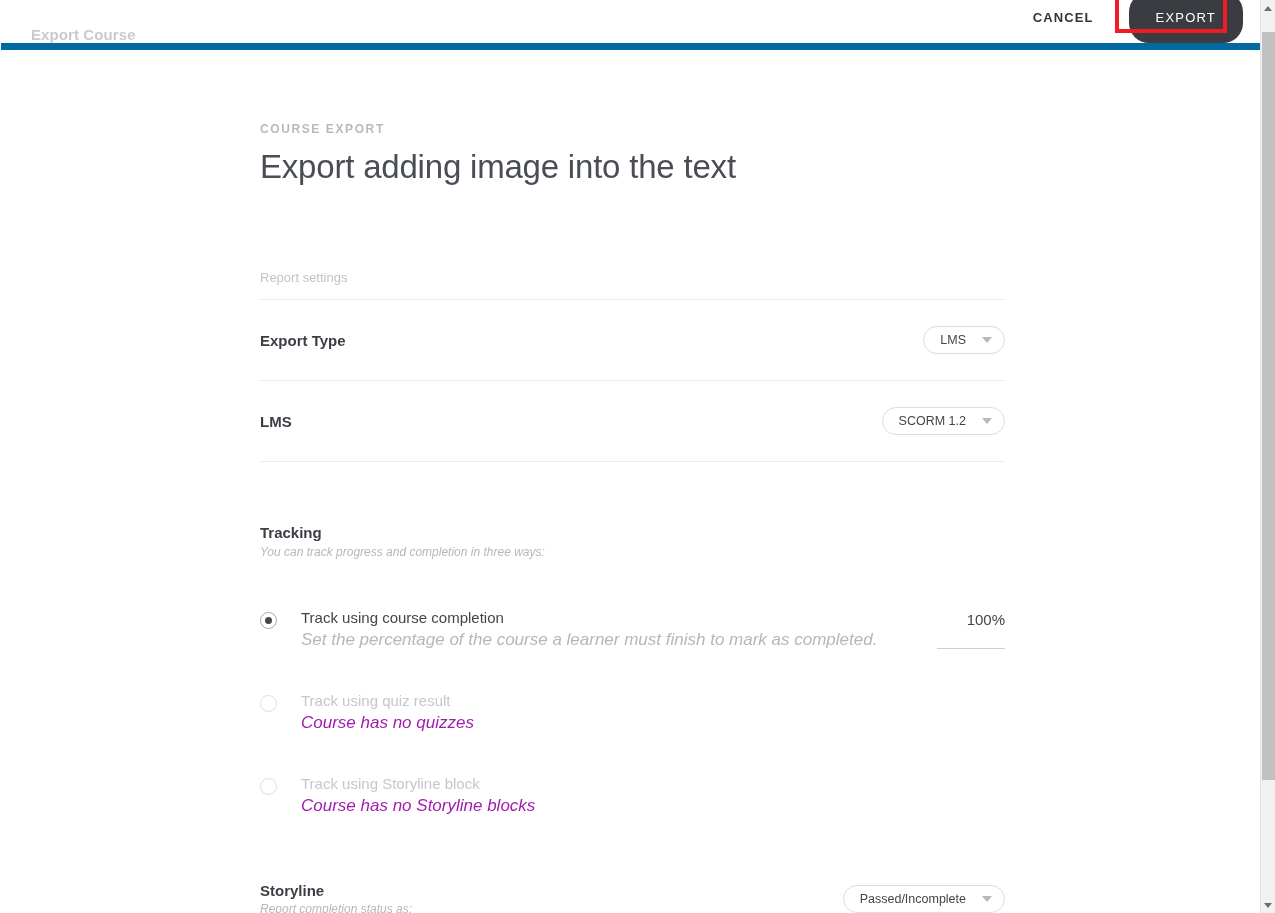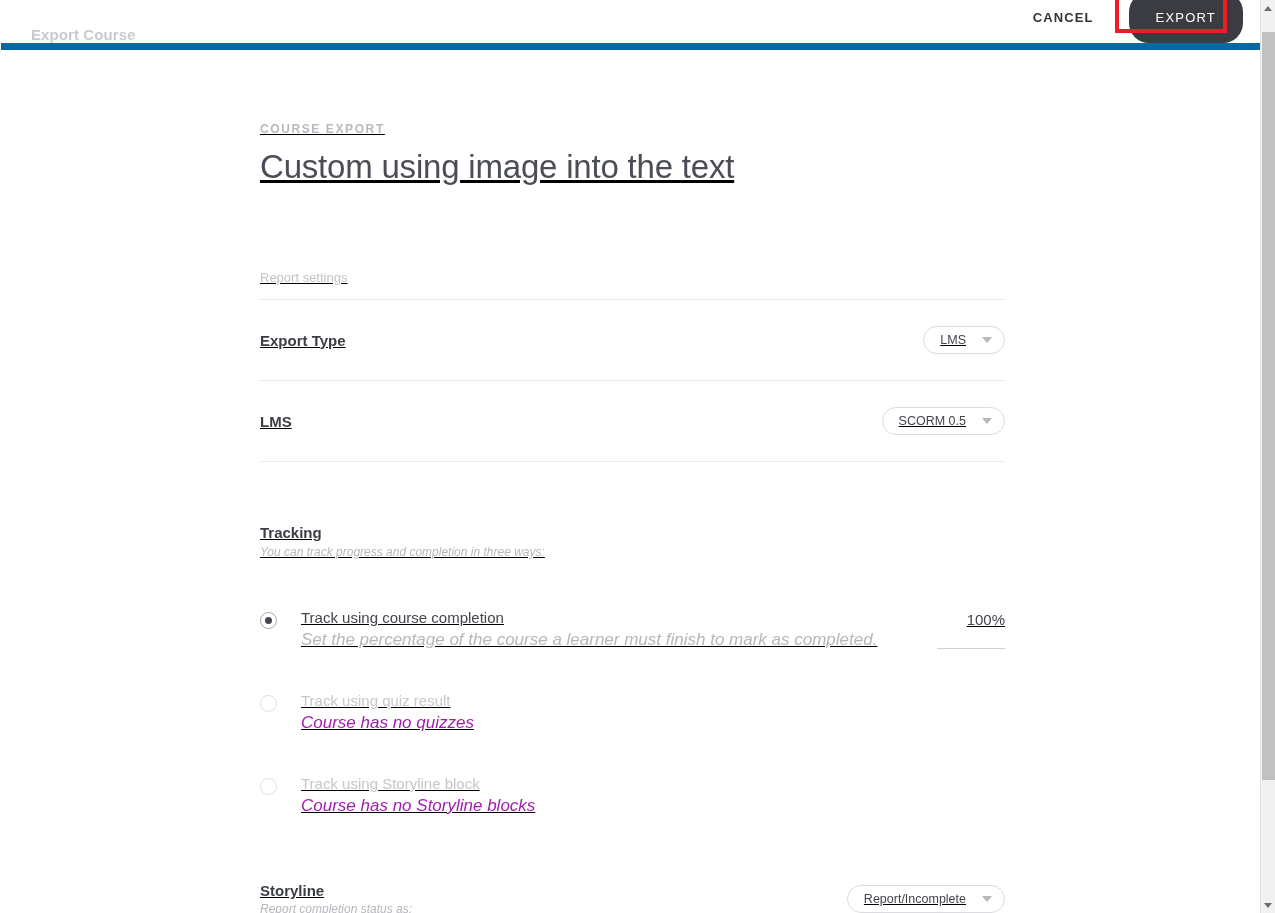--- a/index.html
+++ b/index.html
@@ -78,21 +78,20 @@
     pointer-events: none;
   }
 
   
   .content {
     position: absolute;
     top: 50px; left: 0;
     width: 1260px;
     height: 863px;
     background: #ffffff;
-    text-decoration: underline;
   }
   .inner {
     width: 745px;
     margin-left: 260px;
     padding-top: 0;
   }
 
   .eyebrow {
     margin-top: 72px;
     font-size: 12px;
@@ -288,39 +287,39 @@
         <button class="export-button">EXPORT</button>
         <span class="highlight-box"></span>
       </span>
     </div>
   </div>
 
   <div class="content">
     <div class="inner">
 
       <div class="eyebrow">COURSE EXPORT</div>
-      <div class="page-title">Custom using image into the text</div>
+      <div class="page-title">Export adding image into the text</div>
 
       <div class="section-label">Report settings</div>
       <div class="divider m1"></div>
 
       <div class="row">
         <div class="row-label">Export Type</div>
         <div class="select-pill">
           <span>LMS</span>
           <span class="caret"></span>
         </div>
       </div>
 
       <div class="divider"></div>
 
       <div class="row">
         <div class="row-label">LMS</div>
         <div class="select-pill">
-          <span>SCORM 0.5</span>
+          <span>SCORM 1.2</span>
           <span class="caret"></span>
         </div>
       </div>
 
       <div class="divider"></div>
 
       <div class="tracking-head">
         <div class="t-title">Tracking</div>
         <div class="t-sub">You can track progress and completion in three ways:</div>
       </div>
@@ -349,21 +348,21 @@
           <div class="option-desc disabled">Course has no Storyline blocks</div>
         </div>
       </div>
 
       <div class="reporting-row">
         <div class="row-labelgroup">
           <div class="row-label">Storyline</div>
           <div class="row-sub">Report completion status as:</div>
         </div>
         <div class="select-pill">
-          <span>Report/Incomplete</span>
+          <span>Passed/Incomplete</span>
           <span class="caret"></span>
         </div>
       </div>
 
     </div>
   </div>
 
   <div class="scrollbar">
     <div class="sb-arrow up"></div>
     <div class="sb-thumb"></div>

